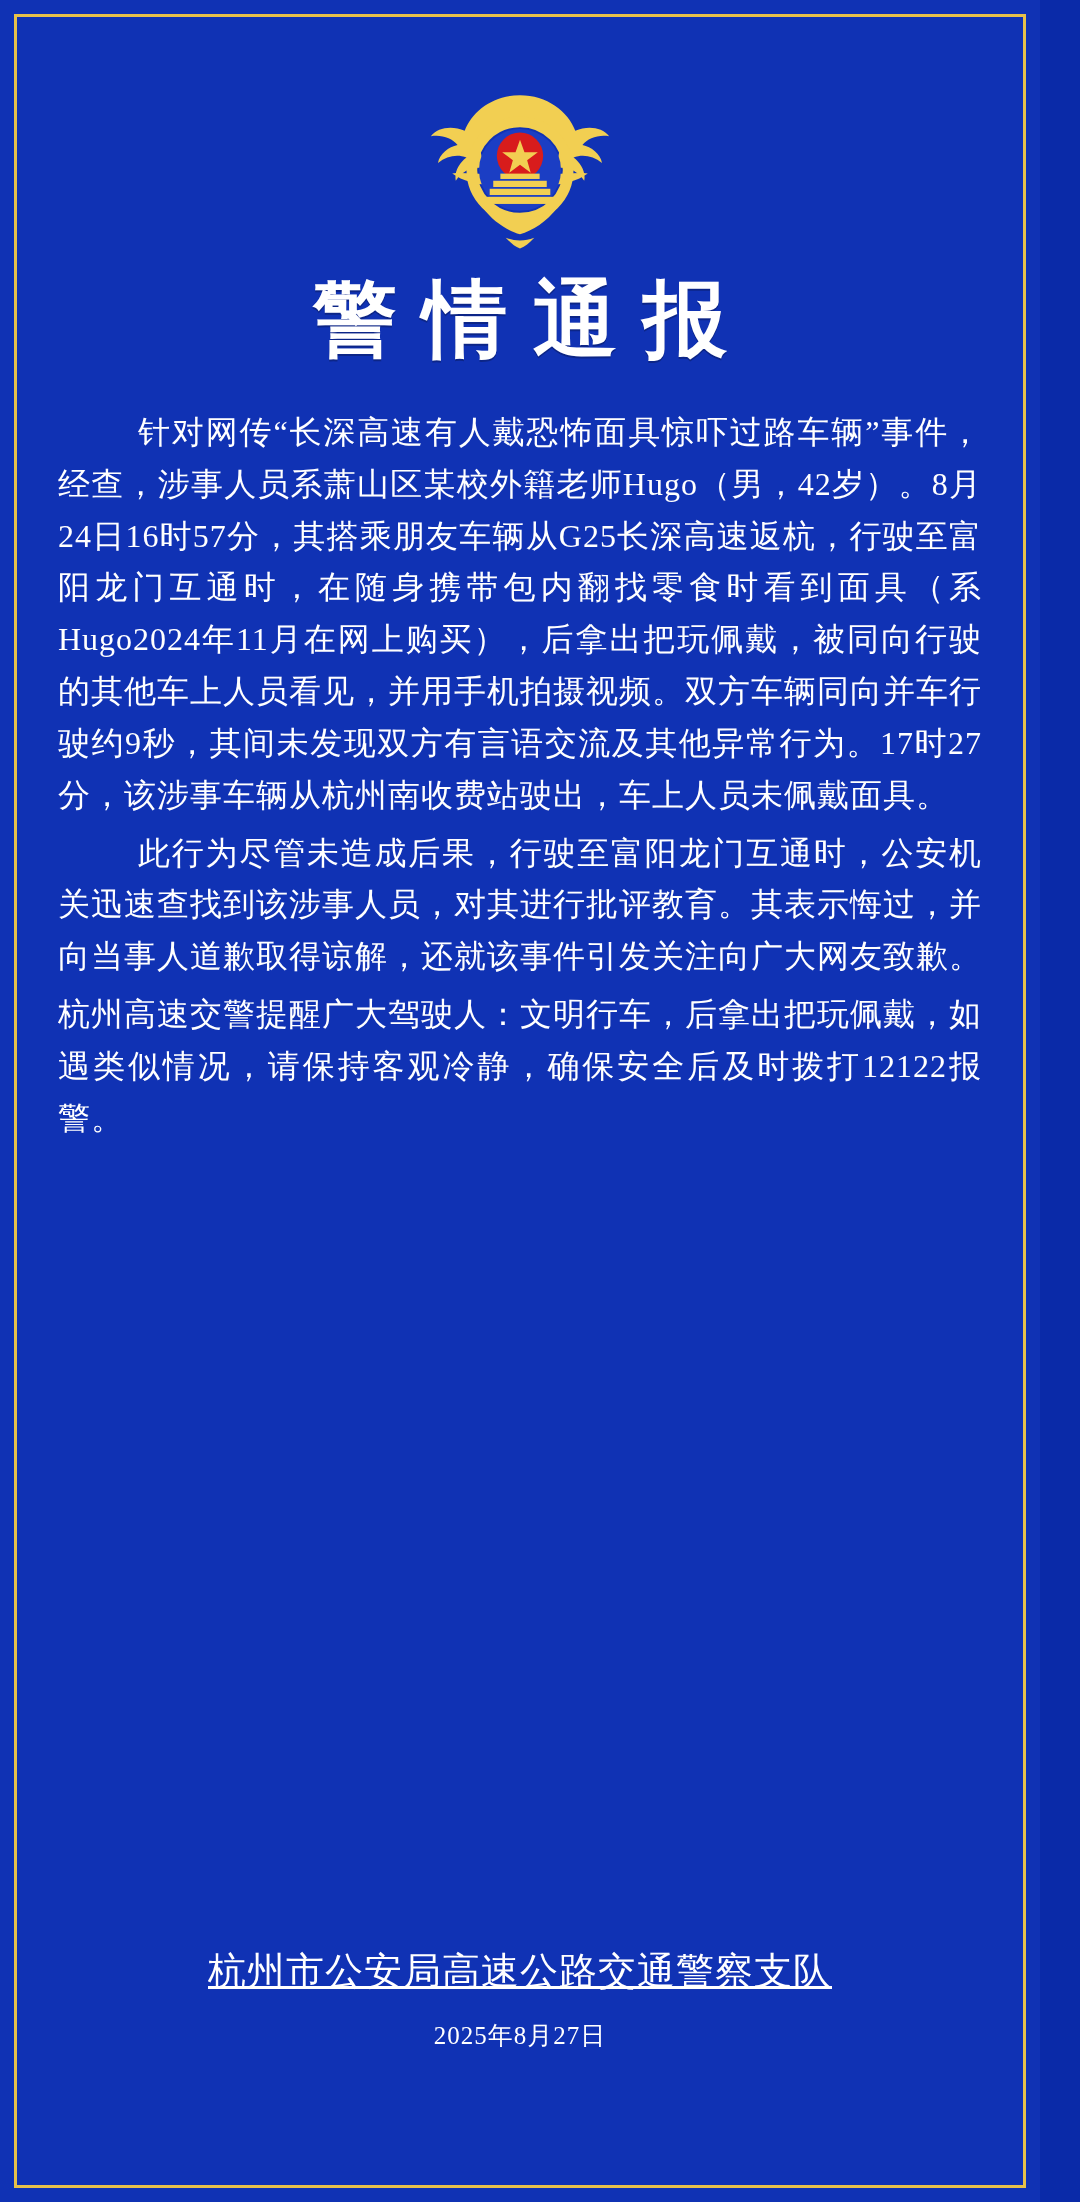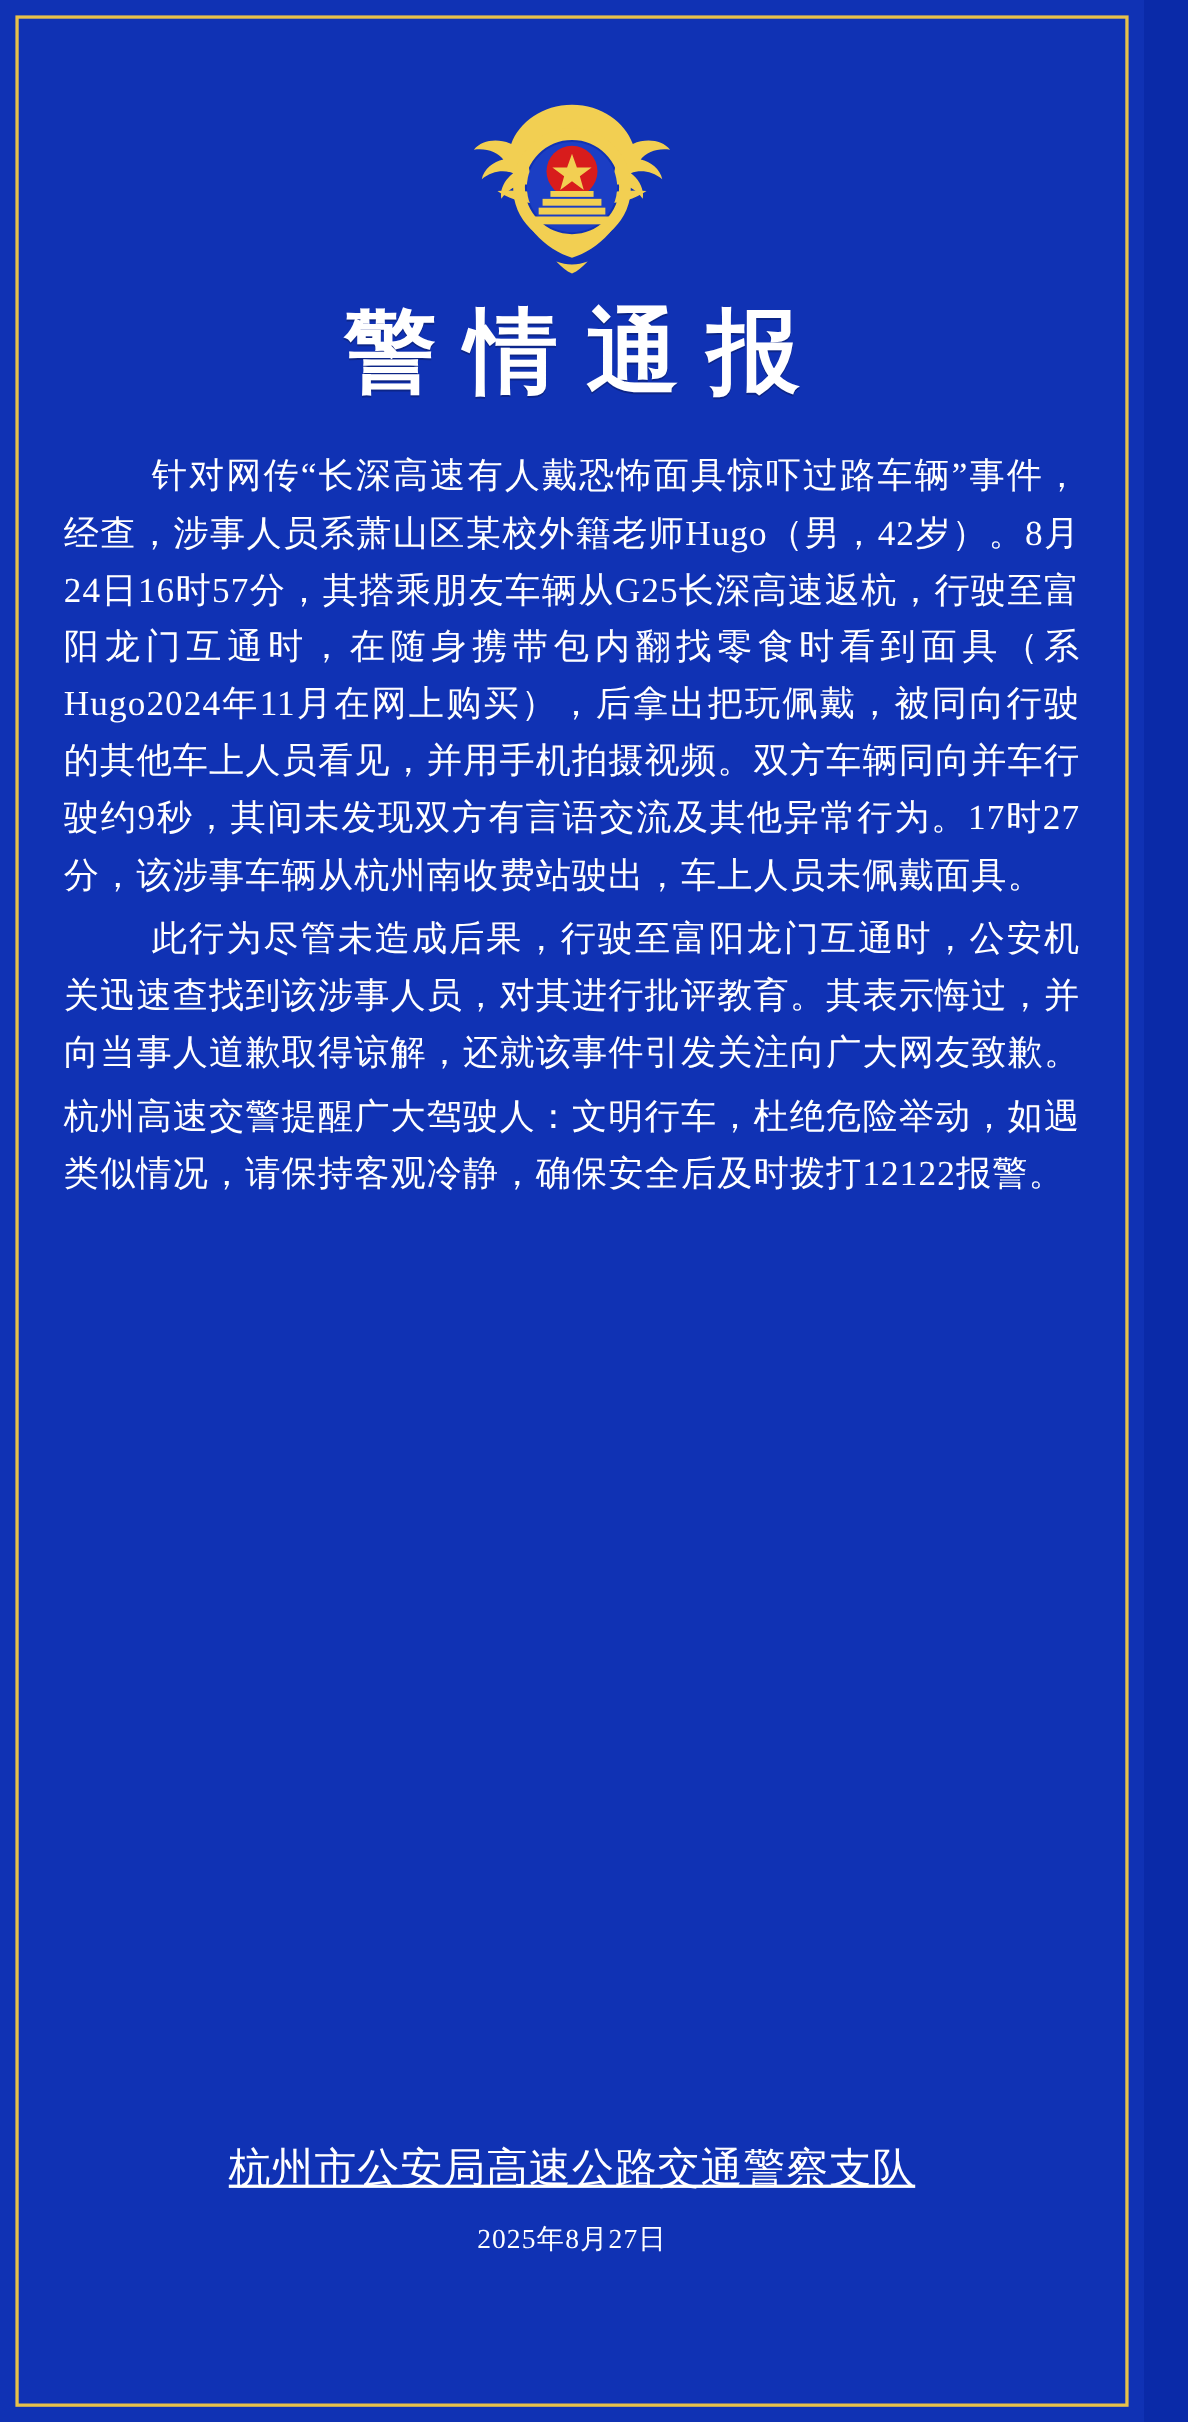--- a/index.html
+++ b/index.html
@@ -129,21 +129,21 @@
         <path d="M58 134 c12 16 28 26 42 30 c14 -4 30 -14 42 -30 c-14 8 -28 12 -42 12 c-14 0 -28 -4 -42 -12 z" fill="#f2cf52"></path>
         <path d="M84 168 c6 6 10 10 16 12 c6 -2 10 -6 16 -12 c-6 2 -10 3 -16 3 c-6 0 -10 -1 -16 -3 z" fill="#f2cf52"></path>
       </svg>
     </div>
 
     <h1 class="doc-title">警情通报</h1>
 
     <div class="body-text">
       <p>针对网传“长深高速有人戴恐怖面具惊吓过路车辆”事件，经查，涉事人员系萧山区某校外籍老师Hugo（男，42岁）。8月24日16时57分，其搭乘朋友车辆从G25长深高速返杭，行驶至富阳龙门互通时，在随身携带包内翻找零食时看到面具（系Hugo2024年11月在网上购买），后拿出把玩佩戴，被同向行驶的其他车上人员看见，并用手机拍摄视频。双方车辆同向并车行驶约9秒，其间未发现双方有言语交流及其他异常行为。17时27分，该涉事车辆从杭州南收费站驶出，车上人员未佩戴面具。</p>
       <p>此行为尽管未造成后果，行驶至富阳龙门互通时，公安机关迅速查找到该涉事人员，对其进行批评教育。其表示悔过，并向当事人道歉取得谅解，还就该事件引发关注向广大网友致歉。</p>
-      <p class="no-indent">杭州高速交警提醒广大驾驶人：文明行车，杜绝危险举动，如遇类似情况，请保持客观冷静，确保安全后及时拨打12122报警。</p>
+      <p class="no-indent">杭州高速交警提醒广大驾驶人：文明行车，后拿出把玩佩戴，如遇类似情况，请保持客观冷静，确保安全后及时拨打12122报警。</p>
     </div>
 
     <div class="signature">
       <div class="sig-org">杭州市公安局高速公路交通警察支队</div>
       <div class="sig-date">2025年8月27日</div>
     </div>
 
   </div>
 </div>
 

